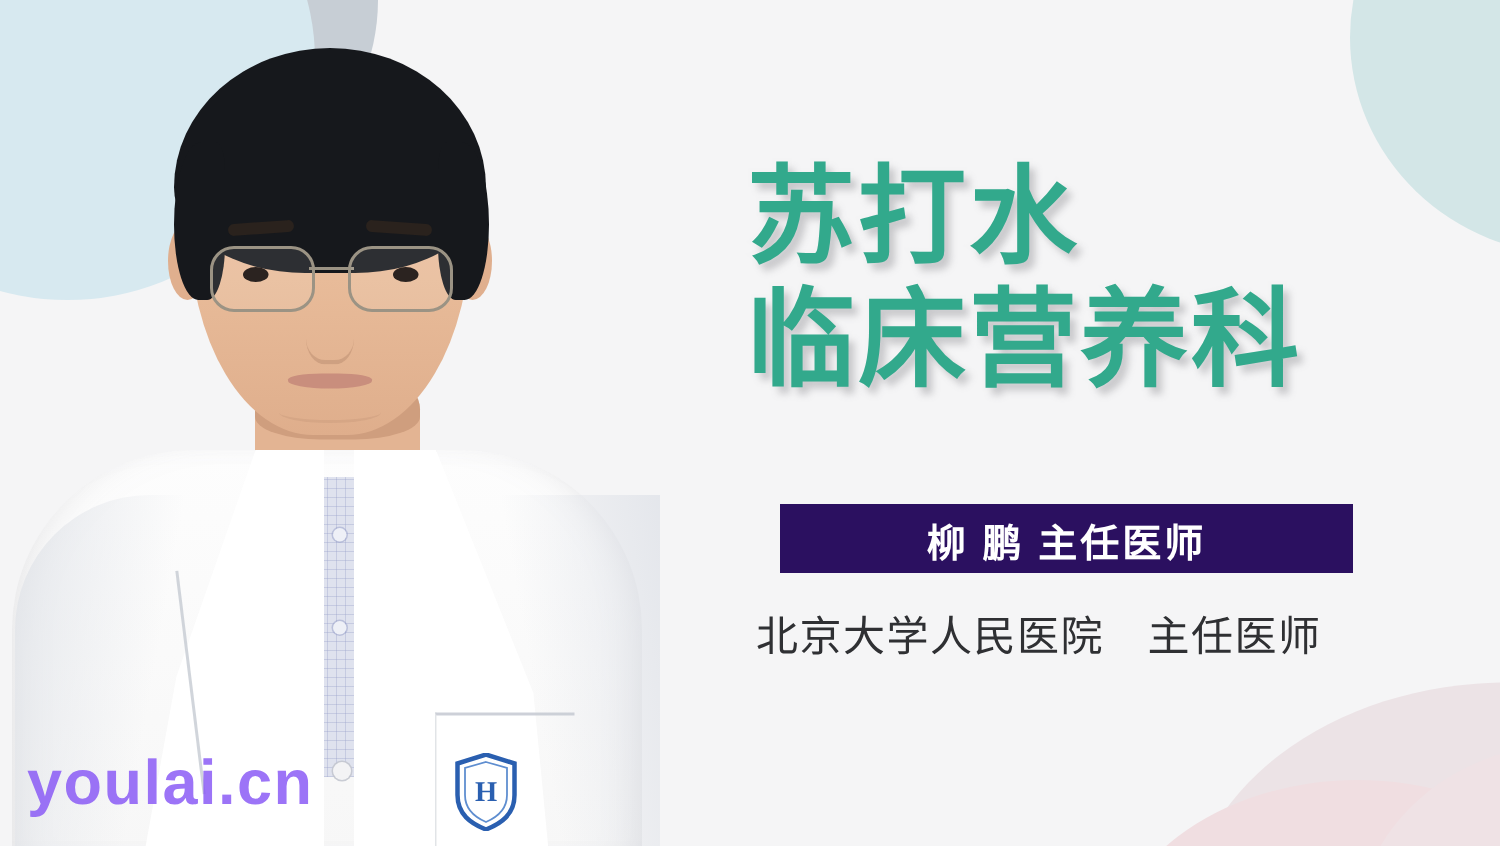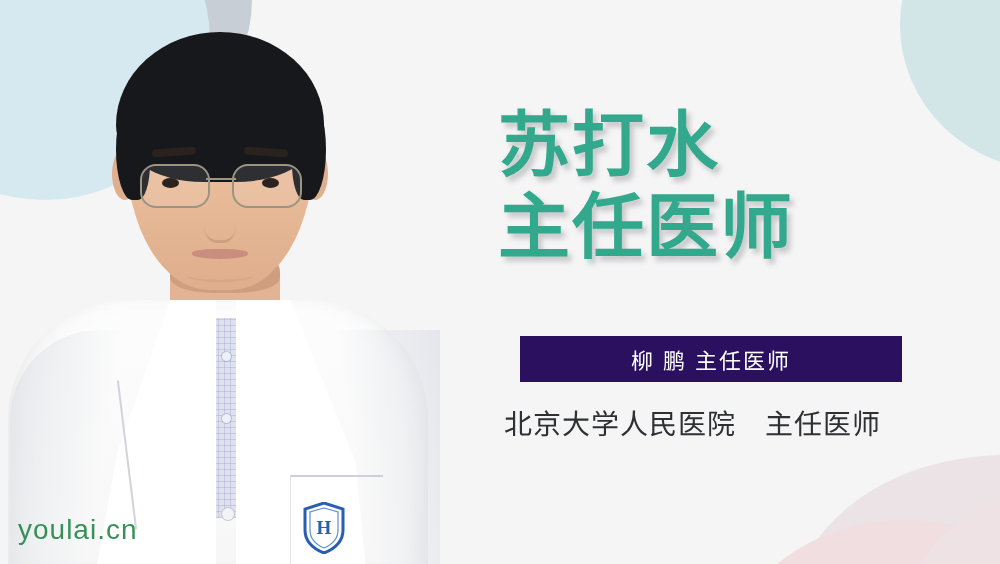--- a/index.html
+++ b/index.html
@@ -302,46 +302,47 @@
     top: 320px;
     width: 382px;
     height: 46px;
     background: #2b1060;
     display: flex;
     align-items: center;
     justify-content: center;
   }
   .badge-text {
     color: #ffffff;
-    font-weight: 400;
-    font-size: 22px;
+    font-weight: 700;
+    font-size: 26px;
     letter-spacing: 2px;
     white-space: nowrap;
   }
   .affiliation {
     position: absolute;
     left: 6px;
     top: 386px;
     width: 480px;
     color: #2f3033;
     font-size: 28px;
     letter-spacing: 1px;
     white-space: nowrap;
   }
 
   
   .watermark {
     position: absolute;
     left: 18px;
     bottom: 18px;
-    font-size: 28px;
+    font-size: 42px;
     letter-spacing: 1px;
-    color: #15803d;
+    color: #8b5cf6;
     opacity: .85;
     user-select: none;
+    font-weight: bold;
   }
 </style>
 </head>
 <body>
 
 <div class="stage">
 
   <div class="blob blob-tl-gray"></div>
   <div class="blob blob-tl-blue"></div>
   <div class="blob blob-tr-teal"></div>
@@ -399,21 +400,21 @@
     <div class="p-eye r"></div>
     <div class="p-nose"></div>
     <div class="p-mouth"></div>
     <div class="p-chin"></div>
   </div>
 
   <div class="panel">
 
     <div class="title-block">
       <div class="title-line">苏打水</div>
-      <div class="title-line">主任医师</div>
+      <div class="title-line">临床营养科</div>
     </div>
 
     <div class="badge">
       <span class="badge-text">柳 鹏  主任医师</span>
     </div>
 
     <div class="affiliation">北京大学人民医院　主任医师</div>
   </div>
 
   <div class="watermark">youlai.cn</div>

